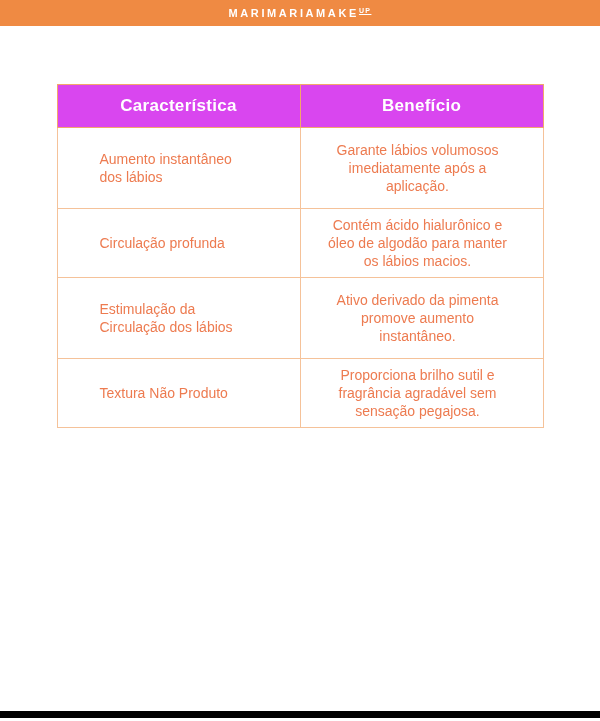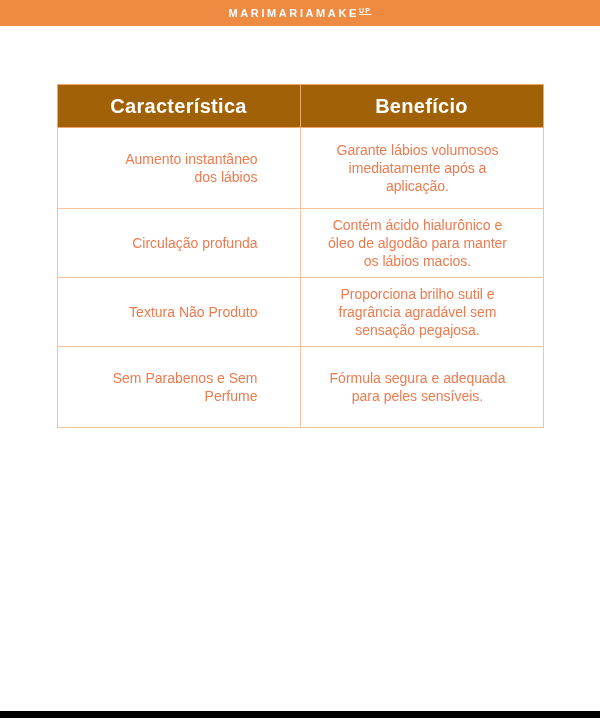--- a/index.html
+++ b/index.html
@@ -37,38 +37,38 @@
   .table-wrap {
     width: 487px;
     margin: 58px auto 0 auto;
   }
   table.features {
     border-collapse: collapse;
     width: 100%;
     table-layout: fixed;
   }
   table.features th {
-    background: #a16207;
+    background: #d946ef;
     color: #ffffff;
-    font-size: 20px;
+    font-size: 17px;
     font-weight: bold;
     height: 40px;
     text-align: center;
     border: 1px solid #F2A76B;
     letter-spacing: 0.3px;
   }
   table.features td {
     border: 1px solid #F5C299;
     color: #ED7B50;
     font-size: 14px;
     line-height: 18px;
     vertical-align: middle;
   }
   td.feature-cell {
-    text-align: right;
+    text-align: left;
     padding: 22px 42px;
   }
   td.benefit-cell {
     text-align: center;
     padding: 7px 30px 7px 22px;
   }
   .footer-bar {
     position: absolute;
     left: 0;
     top: 711px;
@@ -99,31 +99,31 @@
     <td class="feature-cell">Aumento instantâneo dos lábios</td>
     <td class="benefit-cell">Garante lábios volumosos imediatamente após a aplicação.</td>
   </tr>
 
 
   <tr>
     <td class="feature-cell">Circulação profunda</td>
     <td class="benefit-cell">Contém ácido hialurônico e óleo de algodão para manter os lábios macios.</td>
   </tr>
 
+  <tr>
+    <td class="feature-cell">Estimulação da Circulação dos lábios</td>
+    <td class="benefit-cell">Ativo derivado da pimenta promove aumento instantâneo.</td>
+  </tr>
 
   <tr>
     <td class="feature-cell">Textura Não Produto</td>
     <td class="benefit-cell">Proporciona brilho sutil e fragrância agradável sem sensação pegajosa.</td>
   </tr>
 
 
 
 
-  <tr>
-    <td class="feature-cell">Sem Parabenos e Sem Perfume</td>
-    <td class="benefit-cell">Fórmula segura e adequada para peles sensíveis.</td>
-  </tr>
 
 </tbody>
   </table>
 </main>
 
 <div class="footer-bar"></div>
 
 </body></html>

